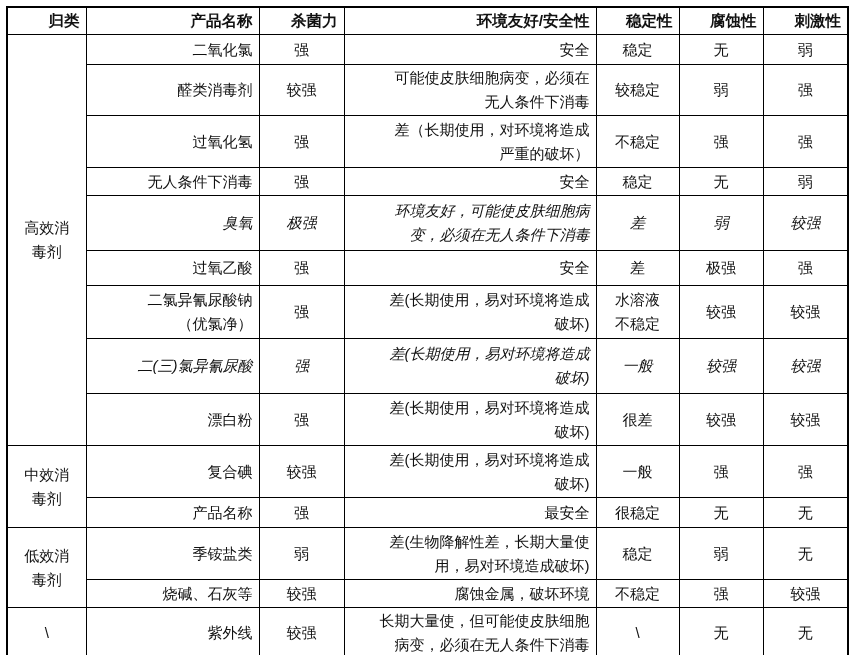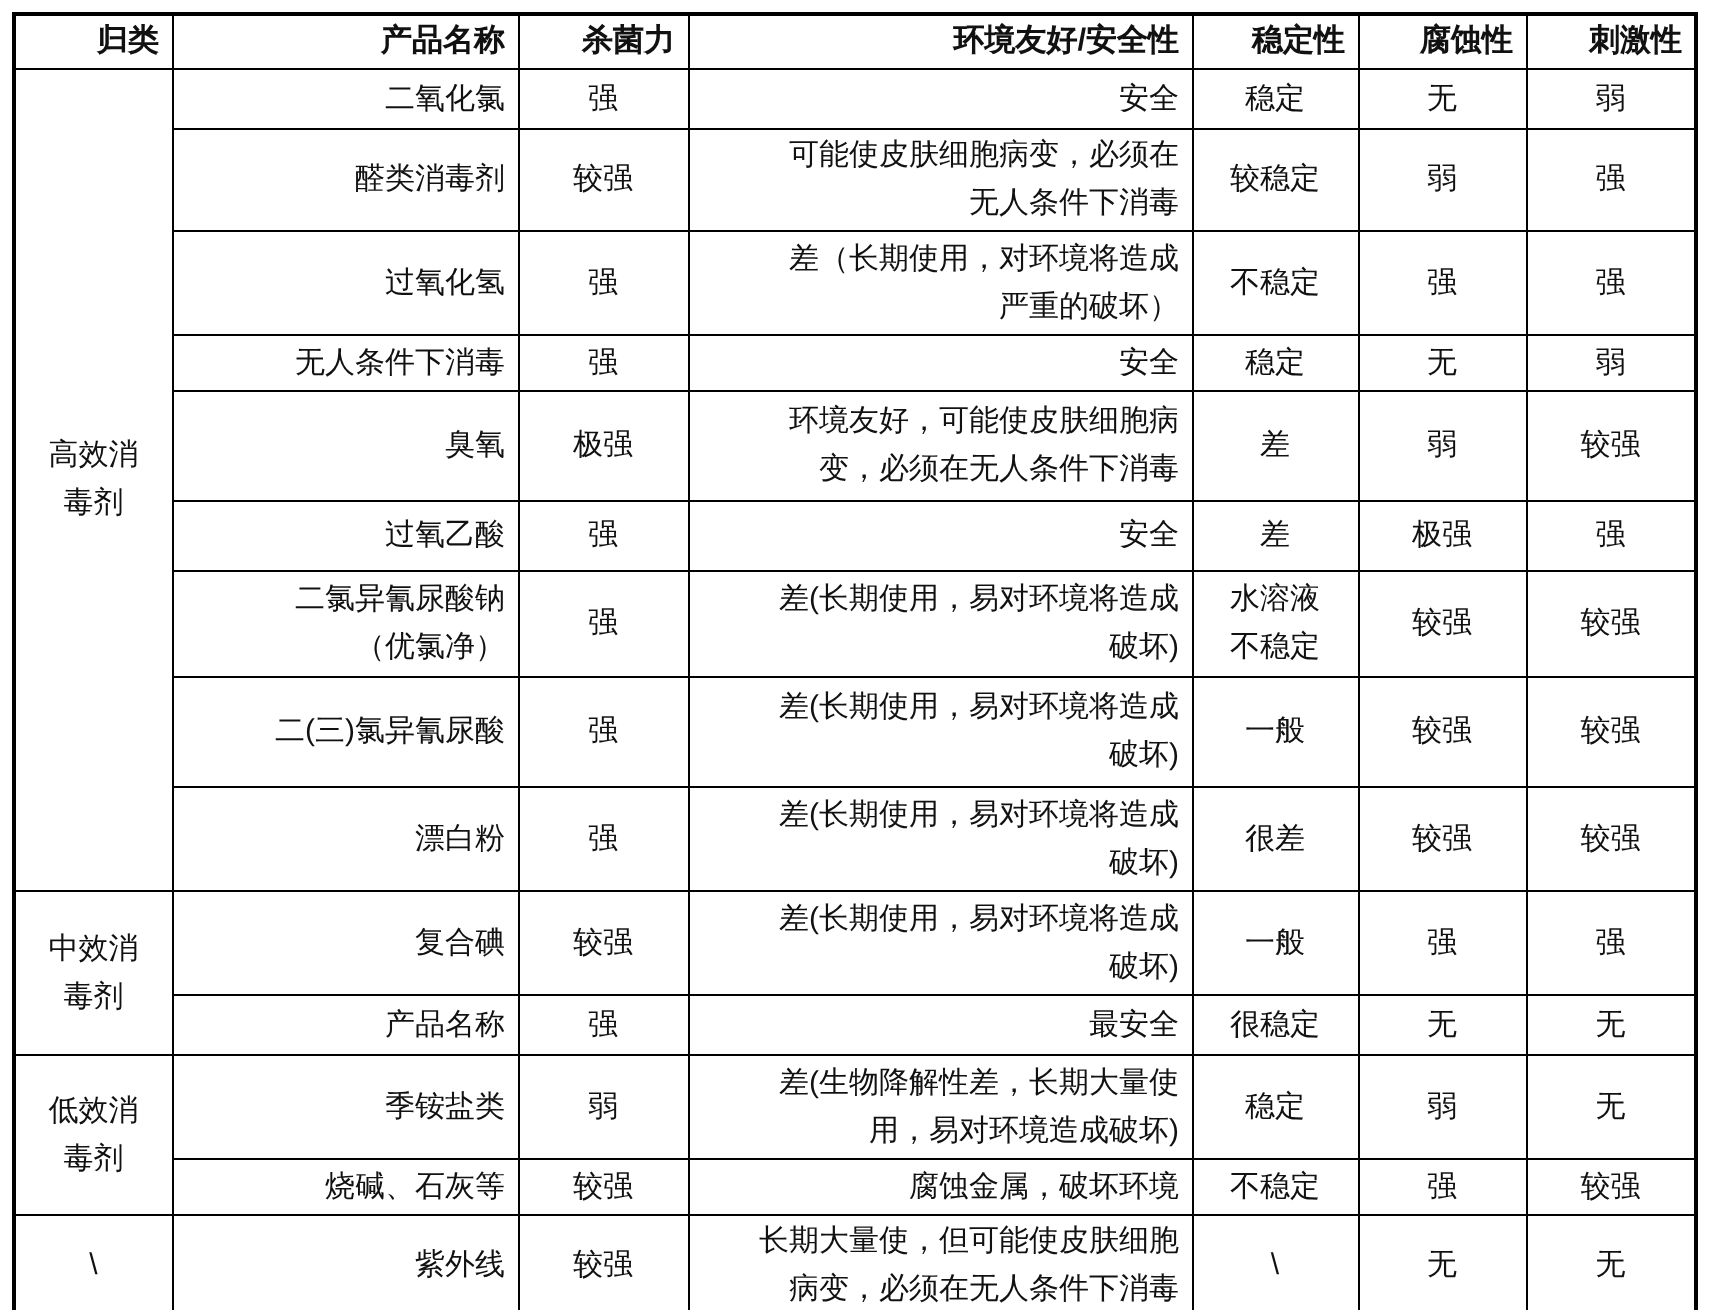--- a/index.html
+++ b/index.html
@@ -37,21 +37,21 @@
   td.left   { text-align: right; }
 
   
   tr.h26 { height: 26px; }
   tr.h27 { height: 35px; }
   tr.h28 { height: 28px; }
   tr.h30 { height: 30px; }
   tr.h51 { height: 51px; margin-top: 18px; }
   tr.h52 { height: 52px; }
   tr.h53 { height: 53px; }
-  tr.h55 { height: 55px; }
+  tr.h55 { height: 55px; font-style: italic; }
 
   col.c-cat   { width: 79px;  }
   col.c-name  { width: 173px; }
   col.c-power { width: 85px;  }
   col.c-env   { width: 252px; }
   col.c-stab  { width: 83px;  }
   col.c-corr  { width: 84px;  }
   col.c-irr   { width: 85px;  }
 </style>
 </head>

